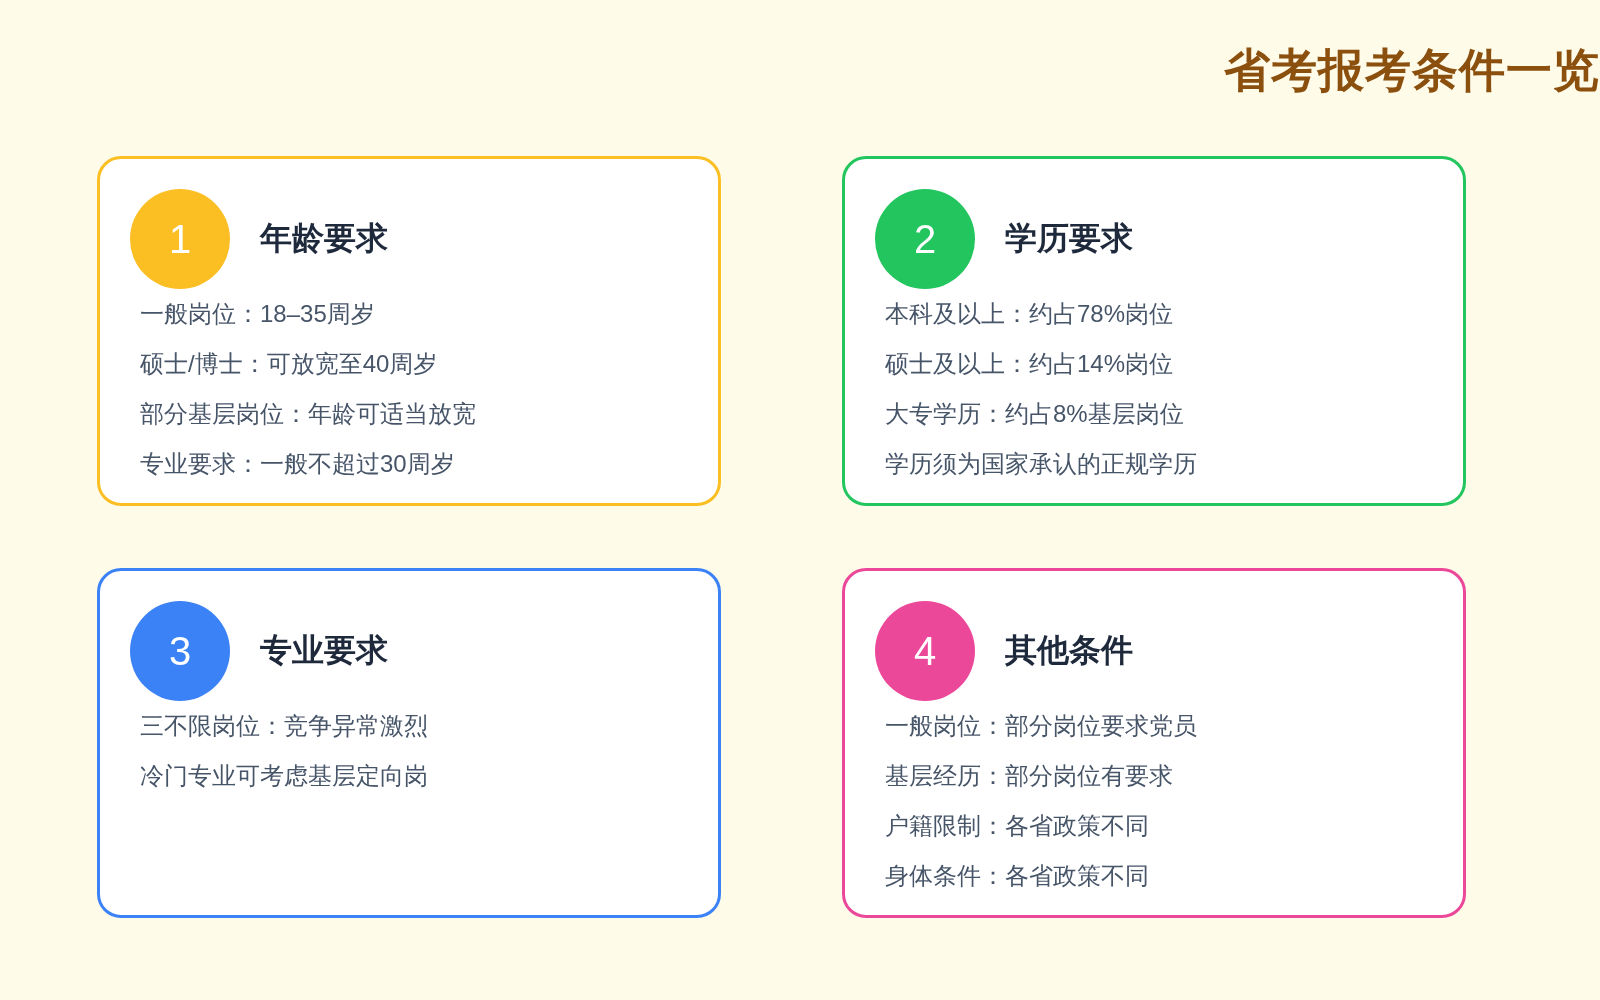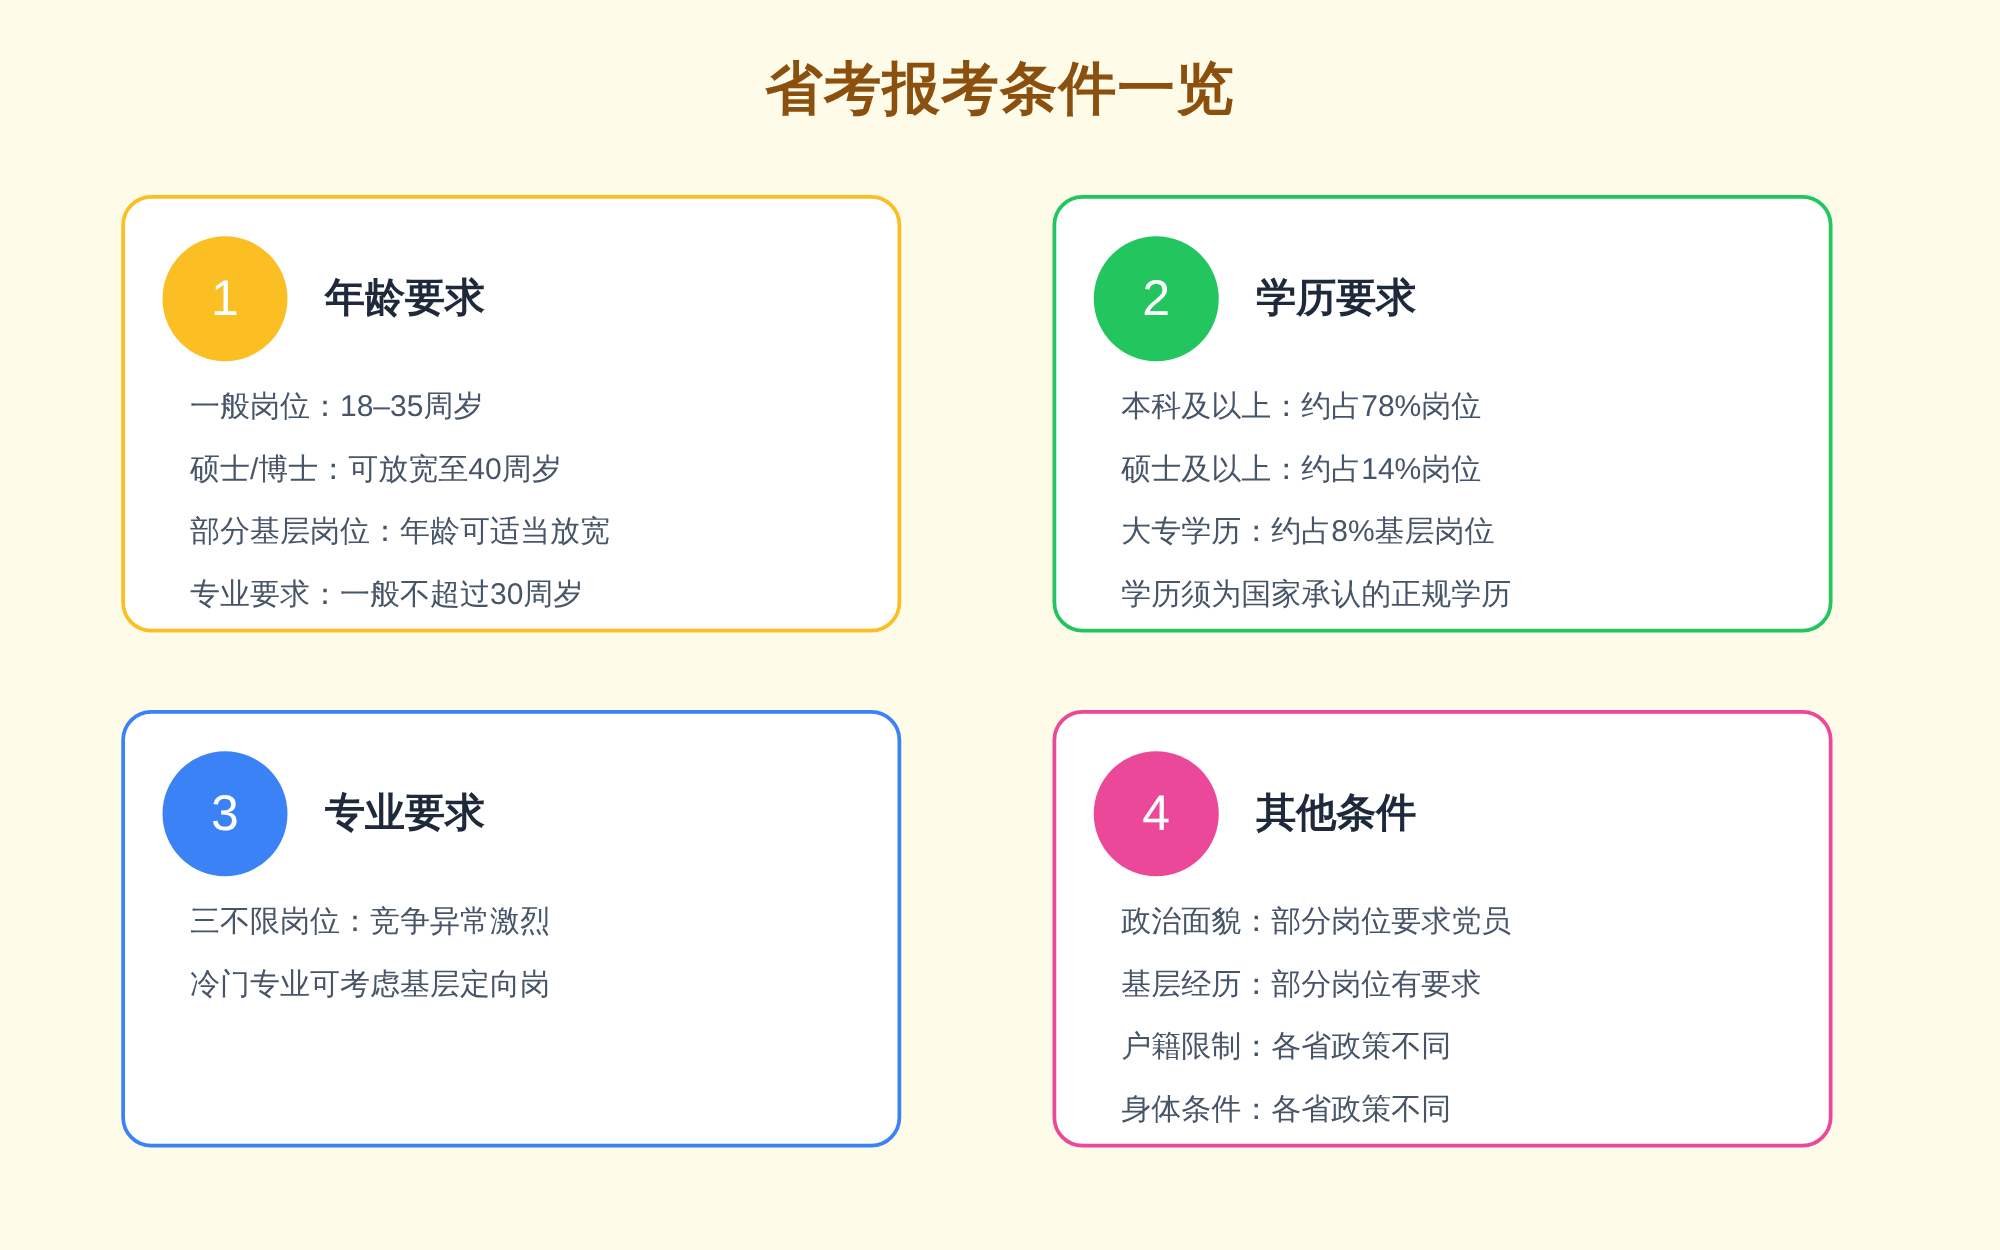--- a/index.html
+++ b/index.html
@@ -1,35 +1,35 @@
 <!DOCTYPE html>
 <html><head>
   <meta charset="utf-8">
   <style>
     html, body { margin:0; padding:0; }
     body {
       width:1600px; height:1000px; background:#fefbe9; position:relative; overflow:hidden;
       font-family: "Liberation Sans", "DejaVu Sans", sans-serif;
     }
     .title {
-      position:absolute; left:0; right:0; top:40px; text-align:center;
+      position:absolute; left:0; right:0; top:40px; text-align:right;
       font-size:46px; font-weight:bold; color:#8b4f0e; letter-spacing:1px;
     }
     .card {
       position:absolute; width:624px; height:350px; background:#ffffff;
       border:3px solid; border-radius:24px; box-sizing:border-box;
     }
     .badge {
       position:absolute; left:30px; top:30px; width:100px; height:100px; border-radius:50%;
       color:#fff; font-size:40px; display:flex; align-items:center; justify-content:center;
     }
     .card-title {
       position:absolute; left:160px; top:58px; font-size:32px; color:#1e293b;font-weight:bold;
     }
-    .items { position:absolute; left:40px; top:130px; margin:12px; padding:0; list-style:none; }
+    .items { position:absolute; left:40px; top:130px; margin:0; padding:0; list-style:none; }
     .items li { font-size:24px; color:#475569; height:50px; line-height:50px; }
   </style>
 </head>
 <body>
 
 <div class="title">省考报考条件一览</div>
 
 <div class="card" style="left:97px; top:156px; border-color:#fbbf24;">
   <div class="badge" style="background:#fbbf24;">1</div>
   <div class="card-title">年龄要求</div>
@@ -58,18 +58,18 @@
   <ul class="items">
     <li>三不限岗位：竞争异常激烈</li>
     <li>冷门专业可考虑基层定向岗</li>
   </ul>
 </div>
 
 <div class="card" style="left:842px; top:568px; border-color:#ec4899;">
   <div class="badge" style="background:#ec4899;">4</div>
   <div class="card-title">其他条件</div>
   <ul class="items">
-    <li>政治面貌：部分岗位要求党员</li>
+    <li>一般岗位：部分岗位要求党员</li>
     <li>基层经历：部分岗位有要求</li>
     <li>户籍限制：各省政策不同</li>
     <li>身体条件：各省政策不同</li>
   </ul>
 </div>
 
 </body></html>

